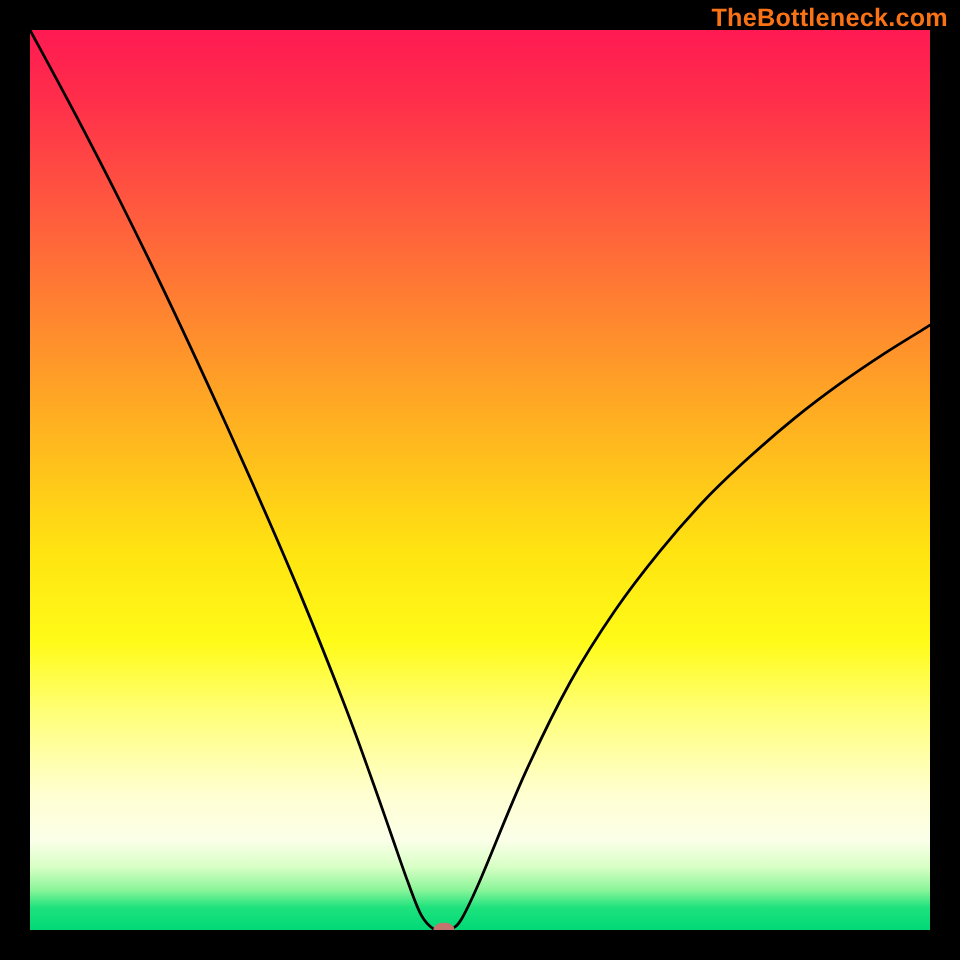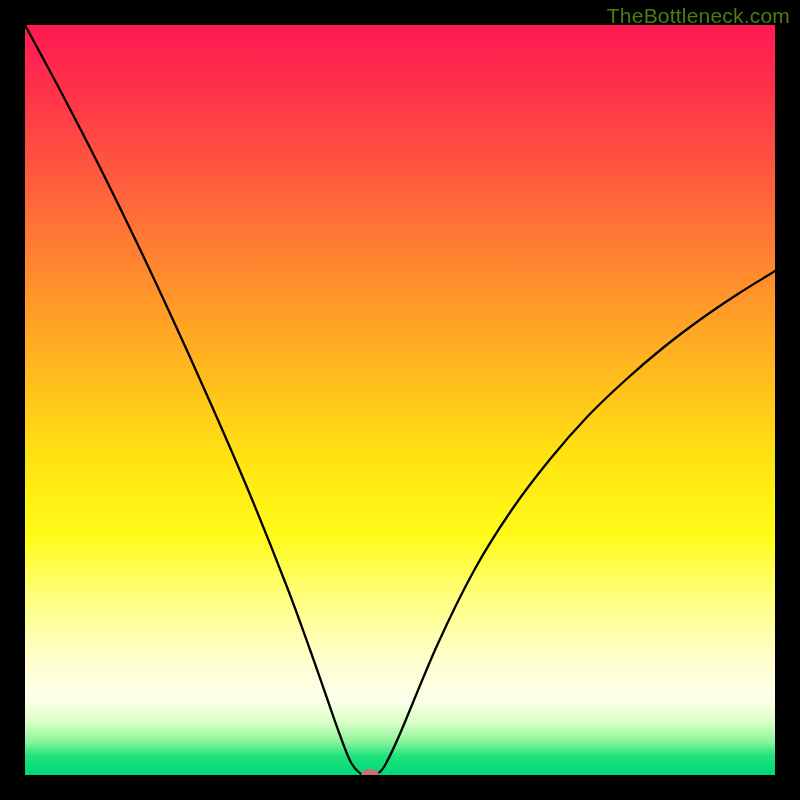--- a/index.html
+++ b/index.html
@@ -14,23 +14,23 @@
   .frame {
     position: relative;
     width: 800px;
     height: 800px;
     background: #000;
   }
   .watermark {
     position: absolute;
     top: 4px;
     right: 10px;
-    color: #4d7c0f;
+    color: #f97316;
     font-size: 21px;
-    font-weight: 400;
+    font-weight: 700;
     letter-spacing: 0.2px;
     z-index: 30;
   }
   .plot {
     position: absolute;
     left: 25px;
     top: 25px;
     width: 750px;
     height: 750px;
     overflow: hidden;

